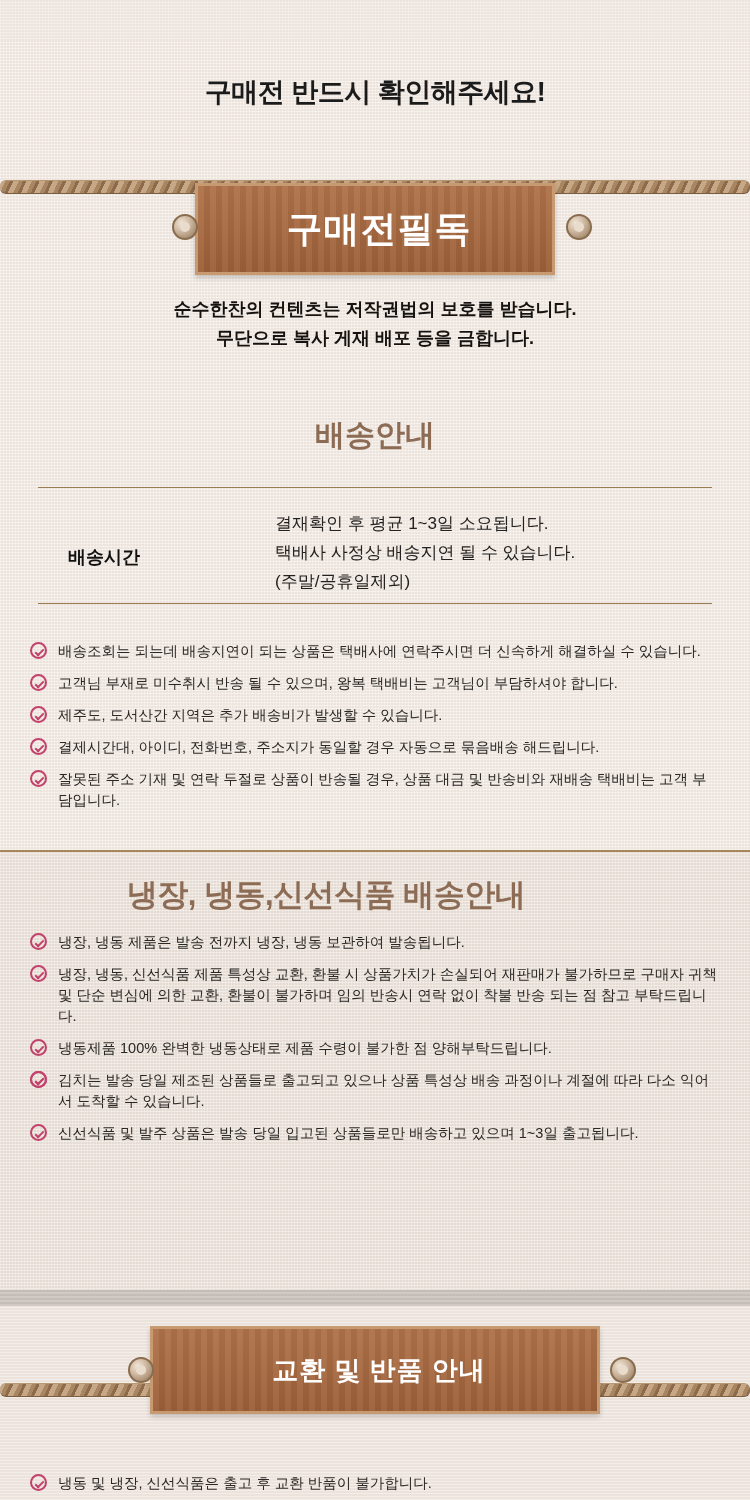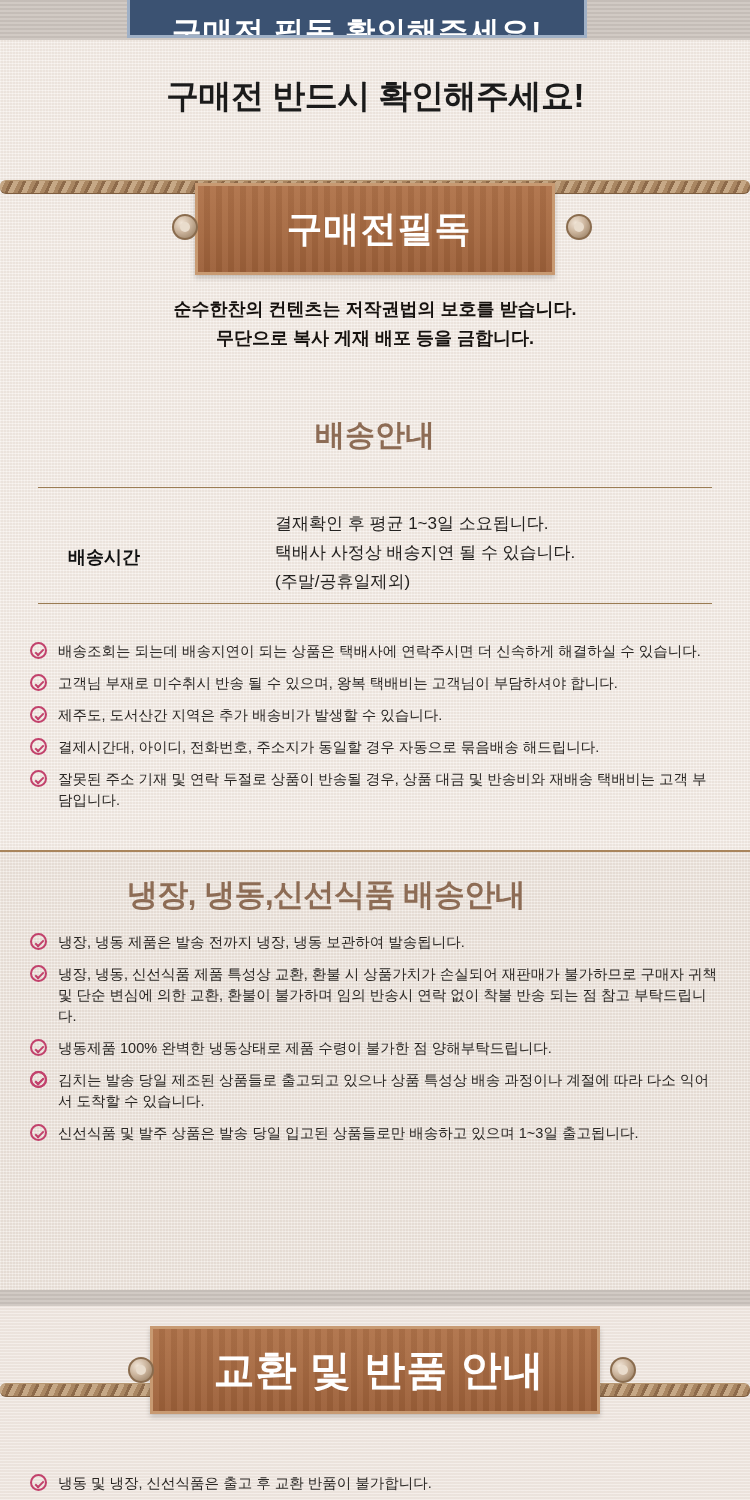--- a/index.html
+++ b/index.html
@@ -73,21 +73,21 @@
       repeating-linear-gradient(0deg, rgba(255,255,255,0.30) 0px, rgba(255,255,255,0.30) 1px, rgba(160,140,125,0.05) 1px, rgba(160,140,125,0.05) 3px),
       repeating-linear-gradient(90deg, rgba(255,255,255,0.22) 0px, rgba(255,255,255,0.22) 1px, rgba(160,140,125,0.045) 1px, rgba(160,140,125,0.045) 3px),
       #f3ece6;
   }
 
   .headline {
     position: absolute;
     top: 34px;
     width: 750px;
     text-align: center;
-    font-size: 33px;
+    font-size: 27px;
     font-weight: bold;
     color: #1b1b1b;
     letter-spacing: -0.5px;
   }
 
   
   .rope {
     position: absolute;
     left: 0;
     width: 750px;
@@ -249,25 +249,20 @@
     background:
       repeating-linear-gradient(0deg, rgba(255,255,255,0.05) 0 2px, rgba(0,0,0,0.05) 2px 4px),
       #cfc7c1;
   }
 </style>
 </head>
 <body>
 
 <div class="page">
 
-  <div class="top-strip">
-    <div class="plaque">
-      <span>구매전 필독 확인해주세요!</span>
-    </div>
-  </div>
 
   <div class="panel-a">
 
     <div class="headline">구매전 반드시 확인해주세요!</div>
 
     <div class="rope" style="top:140px;"></div>
 
     <div class="sign" style="left:195px; top:143px; width:360px; height:92px;">
       <span style="font-size:36px;">구매전필독</span>
     </div>
@@ -343,21 +338,21 @@
       </div>
     </div>
   </div>
 
   <div class="panel-c">
     <div class="panel-c-top"></div>
 
     <div class="rope" style="top:93px;"></div>
 
     <div class="sign" style="left:150px; top:36px; width:450px; height:88px;">
-      <span style="font-size:41px;">교환 및 반품 안내</span>
+      <span style="font-size:26px;">교환 및 반품 안내</span>
     </div>
     <div class="eyelet" style="left:128px; top:67px;"></div>
     <div class="eyelet" style="left:610px; top:67px;"></div>
 
     <div class="bullets" style="top:183px;">
       <div class="bullet">
         <span class="check"></span>
         <span>냉동 및 냉장, 신선식품은 출고 후 교환 반품이 불가합니다.</span>
       </div>
     </div>

